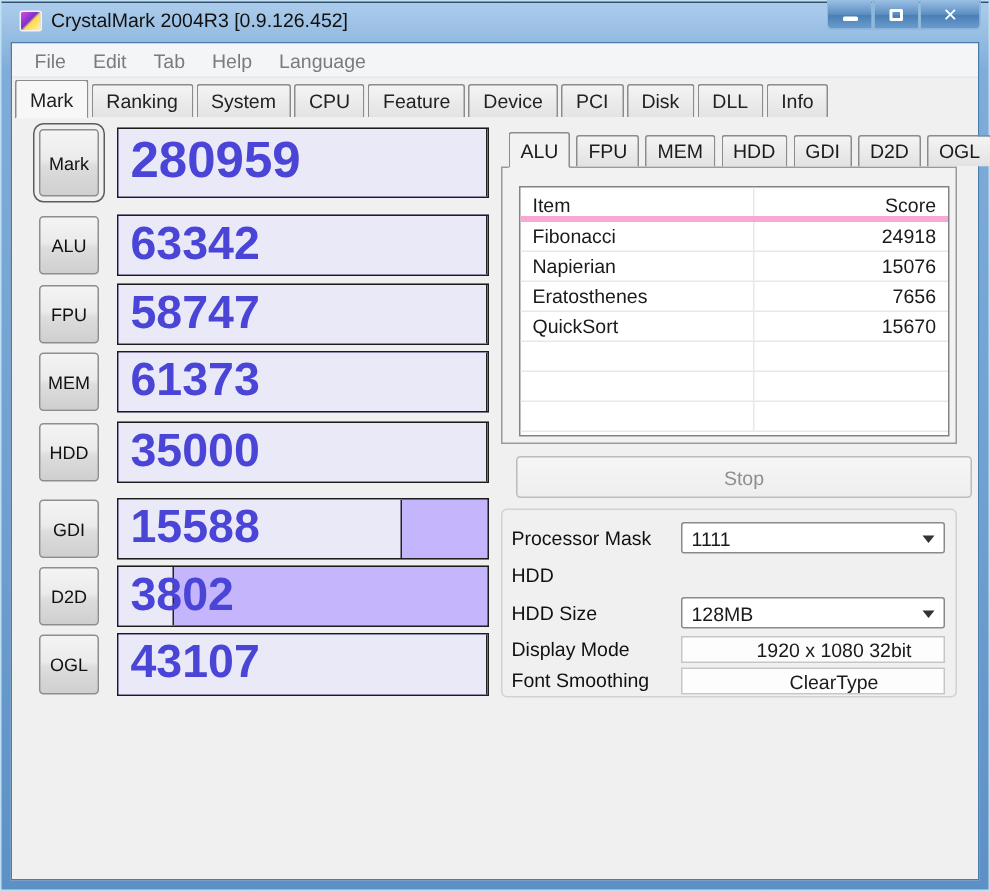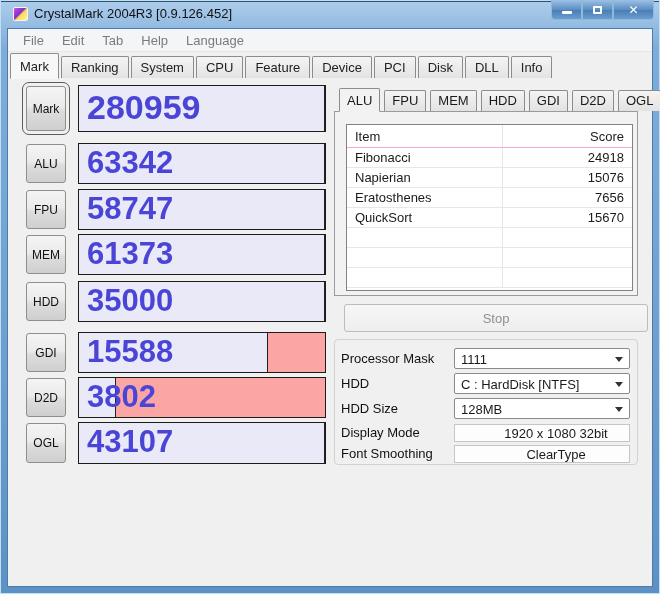--- a/index.html
+++ b/index.html
@@ -45,35 +45,35 @@
   .tab{height:22px;padding:3px 9px 0 9px;border:1px solid #8c8c8c;border-bottom:none;
     border-radius:2px 2px 0 0;background:linear-gradient(180deg,#f4f4f4,#e3e3e3);margin-right:2px;color:#222;}
   .tab.selected{height:26px;background:#f7f7f7;z-index:3;padding-top:5px;border-bottom:1px solid #f7f7f7;margin-bottom:-1px;}
 
   
   .bench-row{position:absolute;left:0;width:330px;}
   .bench-btn{position:absolute;left:18px;top:1px;bottom:1px;width:40px;
     border:1px solid #8e8e8e;border-radius:3px;background:linear-gradient(180deg,#f4f4f4 0%,#ebebeb 45%,#dddddd 55%,#cfcfcf 100%);
     font-family:inherit;font-size:12px;color:#111;}
   .bench-btn.focused{outline:1px solid #5c5c5c;outline-offset:3px;}
-  .score-box{position:absolute;left:70px;top:0;bottom:0;width:248px;border:1px solid #1c1c1c;background:#fca5a5;overflow:hidden;}
+  .score-box{position:absolute;left:70px;top:0;bottom:0;width:248px;border:1px solid #1c1c1c;background:#c4b5fd;overflow:hidden;}
   .score-fill{position:absolute;left:0;top:0;bottom:0;background:var(--score_bg);border-right:1px solid #222;}
   .score-text{position:absolute;left:8px;top:50%;transform:translateY(-54%);
     font-size:31px;font-weight:bold;color:var(--score_text);letter-spacing:0px;}
   .row-mark .score-text{font-size:34px;}
 
   
   .subtabs{position:absolute;left:331px;top:58px;display:flex;align-items:flex-end;height:24px;z-index:2;}
   .subtab{height:21px;min-width:38px;text-align:center;padding:2px 7px 0 7px;border:1px solid #8c8c8c;border-bottom:none;
     border-radius:2px 2px 0 0;background:linear-gradient(180deg,#f4f4f4,#e2e2e2);margin-right:4px;}
   .subtab.selected{height:24px;background:#f2f2f2;padding-top:4px;border-bottom:1px solid #f2f2f2;margin-bottom:-1px;}
   .detail-panel{position:absolute;left:326px;top:82px;width:304px;height:185px;border:1px solid #9a9a9a;background:#f2f2f2;}
   .detail-table{position:absolute;left:11px;top:12px;width:287px;height:167px;border:1px solid #828282;background:#fff;}
   .dt-row{position:relative;display:flex;height:20px;border-bottom:1px solid #e7e7e7;}
-  .dt-row.header{height:23px;border-bottom:1px solid #f9a8d4;}
+  .dt-row.header{height:23px;border-bottom:4px solid #f9a8d4;}
   .dt-item{flex:0 0 156px;padding:2px 0 0 8px;border-right:1px solid #e7e7e7;white-space:nowrap;overflow:hidden;}
   .dt-score{flex:1;padding:2px 8px 0 0;text-align:right;}
   .dt-row.header .dt-item,.dt-row.header .dt-score{padding-top:4px;}
 
   
   .stop-btn{position:absolute;left:326px;top:275px;width:304px;height:28px;
     border:1px solid #bcbcbc;border-radius:3px;color:#8f8f8f;
     background:linear-gradient(180deg,#f6f6f6,#eeeeee);font-family:inherit;font-size:13px;margin-left:10px;}
 
   
@@ -241,24 +241,20 @@
     <div class="groupbox">
       <div class="fieldrow" style="top:8px">
         <span class="field-label">Processor Mask</span>
         <div class="combo">
           <span>1111</span>
           <span class="combo-arrow"></span>
         </div>
       </div>
       <div class="fieldrow" style="top:33px">
         <span class="field-label">HDD</span>
-        <div class="combo">
-          <span>C : HardDisk [NTFS]</span>
-          <span class="combo-arrow"></span>
-        </div>
       </div>
       <div class="fieldrow" style="top:58px">
         <span class="field-label">HDD Size</span>
         <div class="combo">
           <span>128MB</span>
           <span class="combo-arrow"></span>
         </div>
       </div>
       <div class="fieldrow" style="top:82px">
         <span class="field-label">Display Mode</span>

